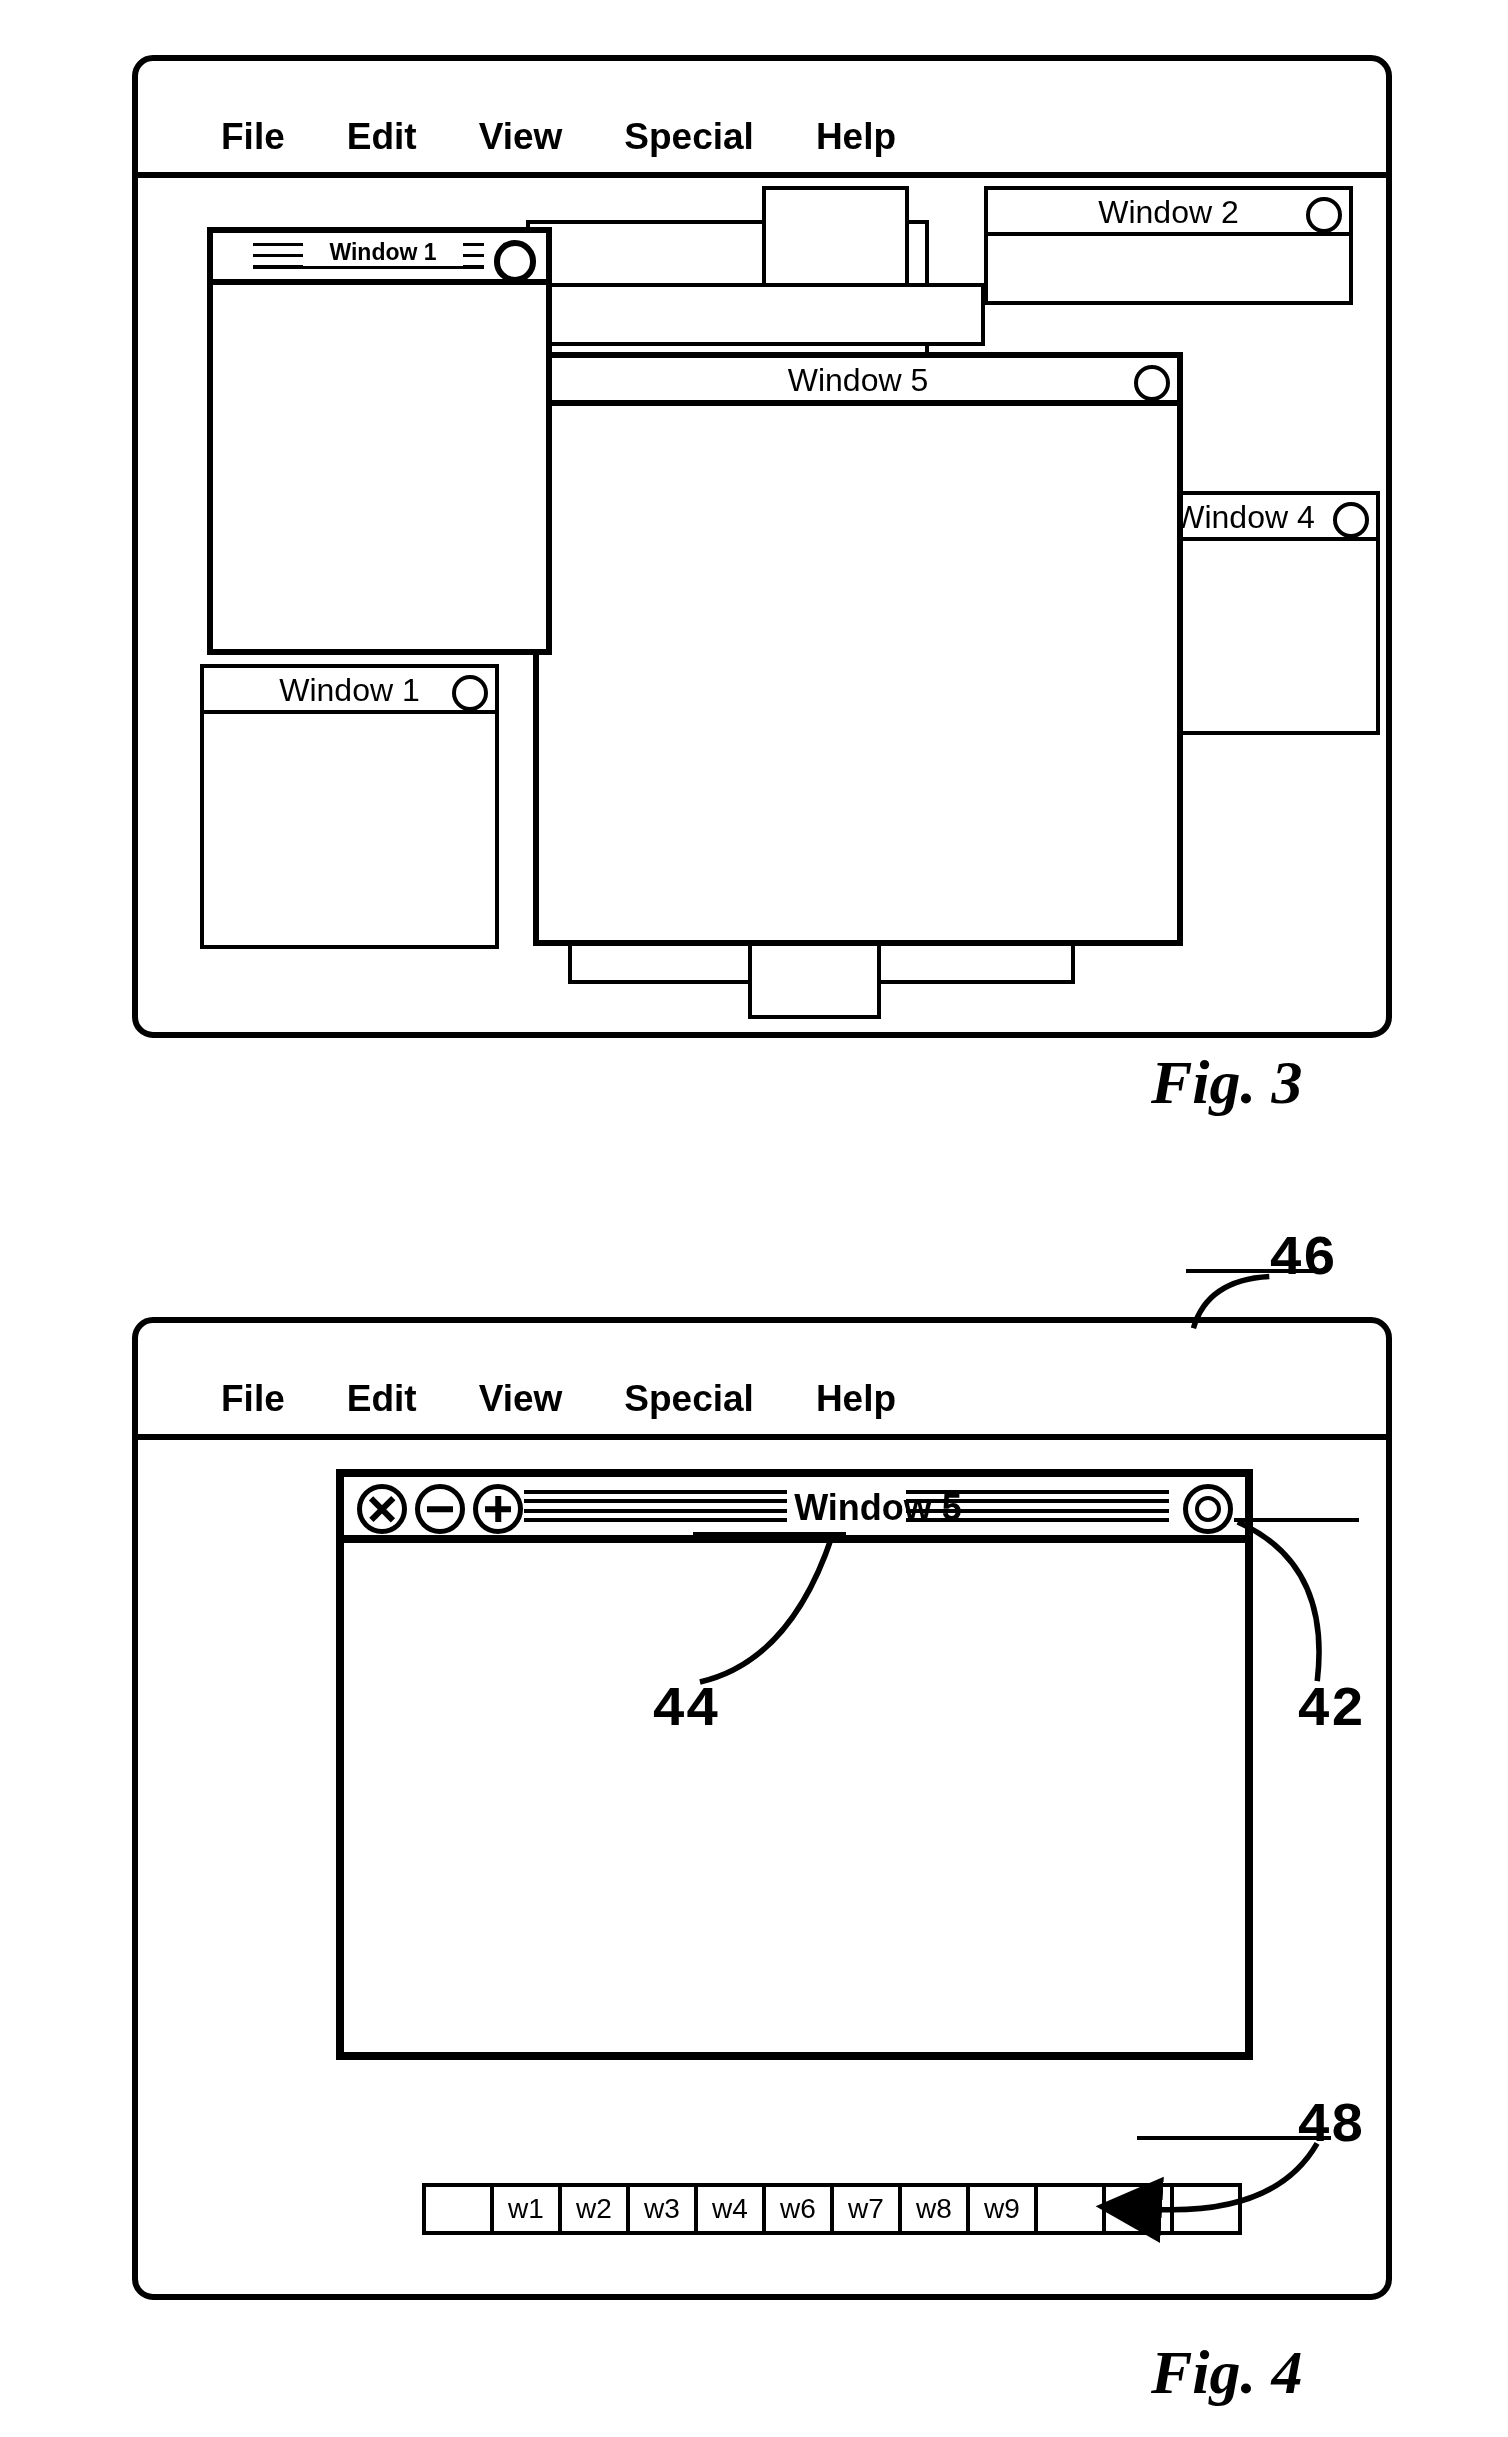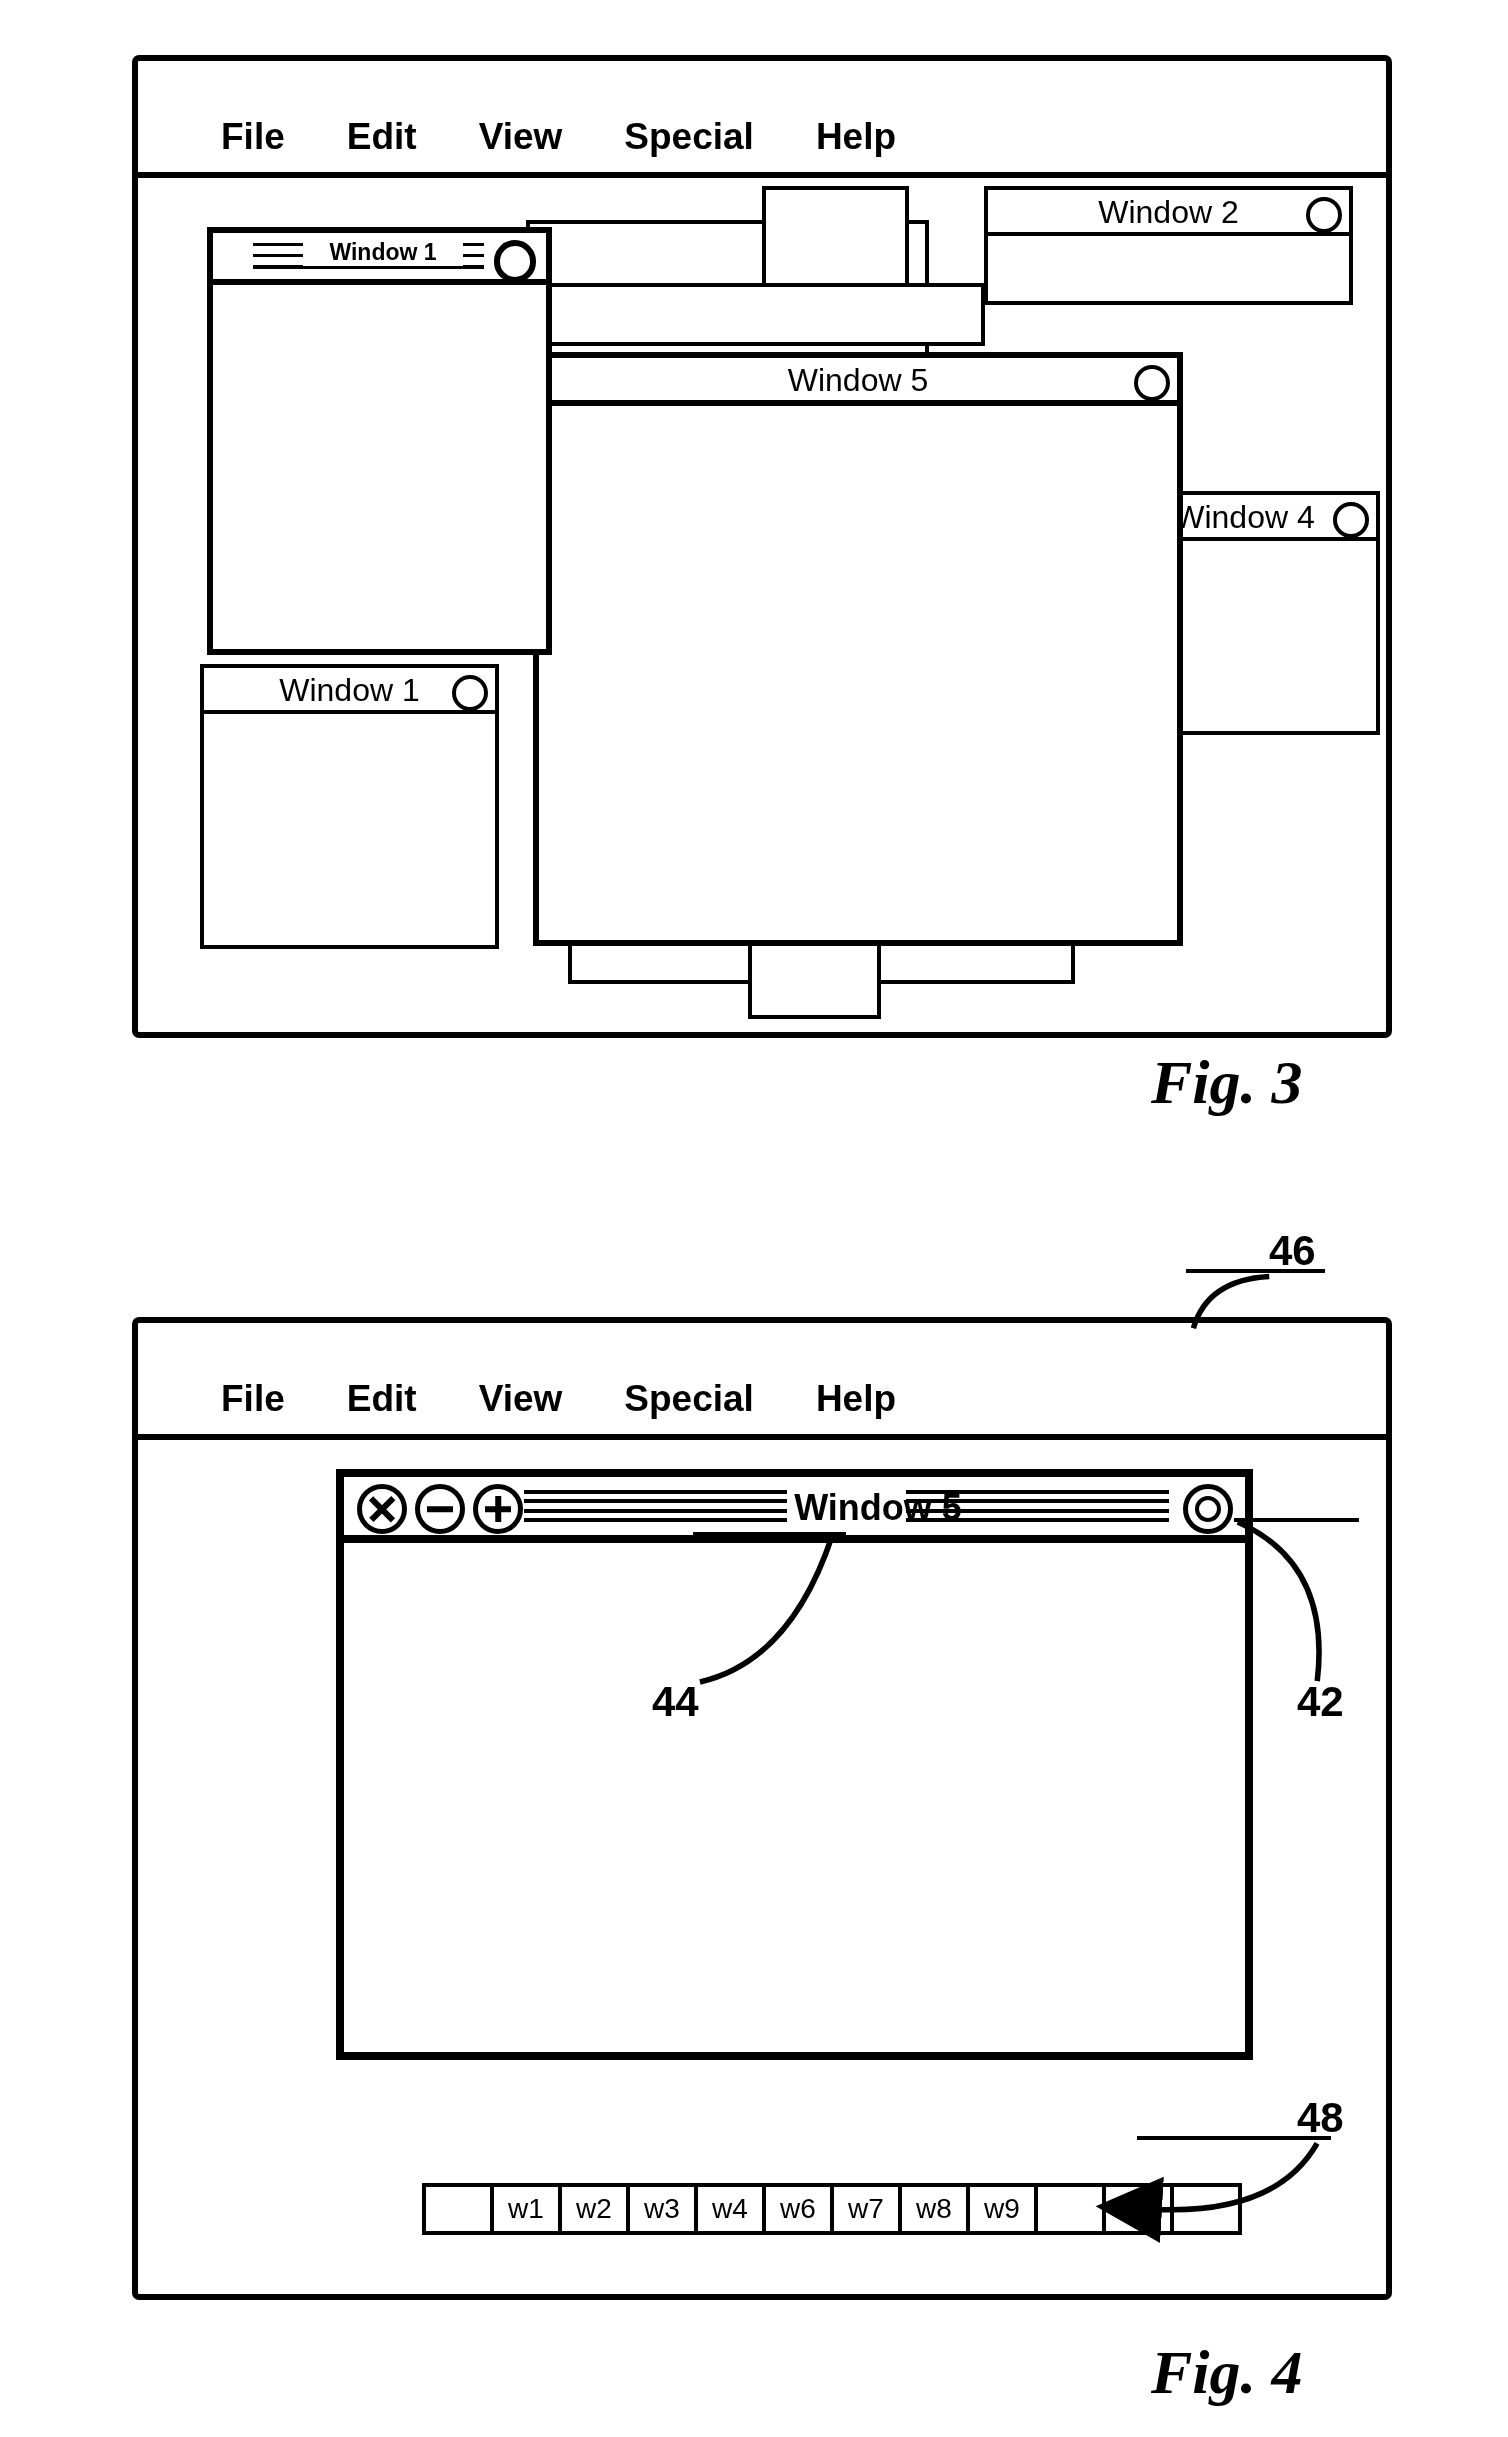--- a/index.html
+++ b/index.html
@@ -1,17 +1,17 @@
 <!DOCTYPE html>
 <html style="font-size:11px"><head>
 <meta charset="utf-8">
 <style>
   html,body{margin:0;padding:0;background:#fff;font-family:Helvetica,Arial,sans-serif}
   .page{width:1509px;height:2438px;position:relative;background:#fff}
-  .screen{position:absolute;border:6.2px solid #000;border-radius:7px;background:#fff}
+  .screen{position:absolute;border:6.2px solid #000;border-radius:21px;background:#fff}
   .menubar{position:absolute;left:0;right:0;top:49px;border-bottom:6.2px solid #000;height:62px}
   .menu-items{position:absolute;left:83px;top:5.5px;display:flex;gap:62px;font-size:37px;font-weight:bold}
   .menu-items span{display:inline-block}
   .win{position:absolute;border:4.9px solid #000;background:#fff}
   .win .titlebar{height:42px;border-bottom:4.9px solid #000;position:relative}
   .win .titlebar .t{position:absolute;left:0;right:0;top:4.2px;text-align:center;font-size:32px}
   .win .titlebar .dot{position:absolute;right:7px;top:7px;width:28px;height:28px;border:4.9px solid #000;border-radius:50%}
   .frontwin{position:absolute;border:6.2px solid #000;background:#fff}
   .frontwin .titlebar{height:46px;border-bottom:6.2px solid #000;position:relative}
   .frontwin .titlebar .t{position:absolute;left:0;right:0;top:5.5px;text-align:center;font-size:23px;font-weight:bold}
@@ -31,21 +31,21 @@
   .bigwin .titlebar .icons .ic.p::before,.bigwin .titlebar .icons .ic.p::after{content:"";position:absolute;left:50%;top:50%;background:#000}
   .bigwin .titlebar .icons .ic.p::before{width:26px;height:5.5px;transform:translate(-50%,-50%)}
   .bigwin .titlebar .icons .ic.p::after{width:5.5px;height:26px;transform:translate(-50%,-50%)}
   .bigwin .titlebar .ring{position:absolute;right:12.5px;top:7px;width:40px;height:40px;border:5.5px solid #000;border-radius:50%}
   .bigwin .titlebar .ring::after{content:"";position:absolute;left:50%;top:50%;width:18px;height:18px;border:4.2px solid #000;border-radius:50%;transform:translate(-50%,-50%)}
   .bigwin .titlebar .stripesL,.bigwin .titlebar .stripesR{position:absolute;top:12.5px;height:33px;display:flex;flex-direction:column;justify-content:space-between}
   .bigwin .titlebar .stripesL div,.bigwin .titlebar .stripesR div{height:4.2px;background:#000}
   .bigwin .titlebar .stripesL{left:180px;width:263px}
   .bigwin .titlebar .stripesR{right:76px;width:263px}
   .figlabel{position:absolute;font-style:italic;font-family:"Times New Roman",serif;font-size:62px;font-weight:bold}
-  .ref{position:absolute;font-family:Liberation Sans, sans-serif;font-weight:bold;font-size:42px}
+  .ref{position:absolute;font-family:Liberation Mono, monospace;font-weight:bold;font-size:56px}
   .lead{position:absolute;border:none;border-top:4.9px solid #000}
   .taskbar{position:absolute;border:4.9px solid #000;display:flex;background:#fff}
   .taskbar .cell{border-right:4.9px solid #000;height:44px;line-height:44px;text-align:center;font-size:28px;padding:0 11px;min-width:42px}
   .taskbar .cell:last-child{border-right:none}
   .bgbox{position:absolute;border:4.9px solid #000;background:#fff}
   svg.lead{position:absolute;overflow:visible}
 </style>
 </head>
 <body>
 

